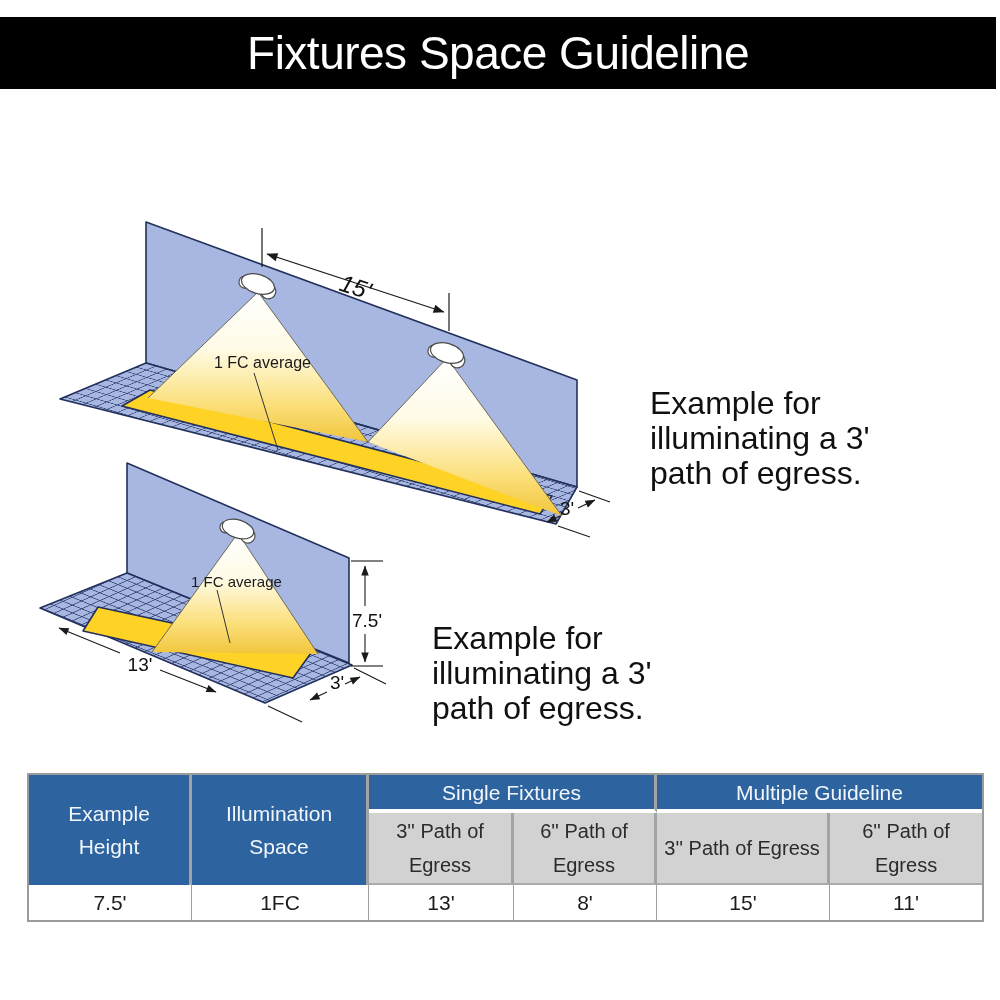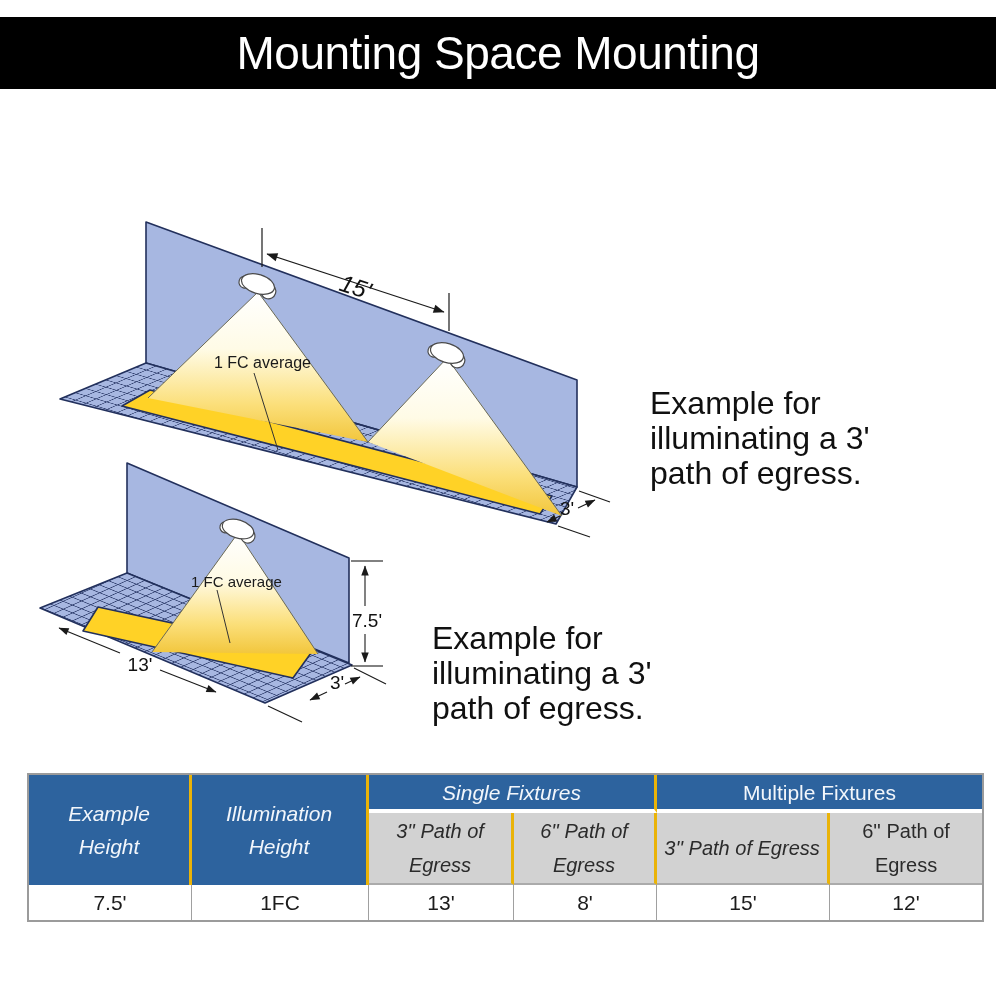--- a/index.html
+++ b/index.html
@@ -11,34 +11,34 @@
   .diagram-svg{position:absolute;left:0;top:0;width:1000px;height:760px;}
   .example-text{position:absolute;font-size:32px;line-height:35px;color:#101010;}
   .ex1{left:650px;top:386px;width:310px;}
   .ex2{left:432px;top:621px;width:310px;}
   
   .spec-table{position:absolute;left:27px;top:773px;border-collapse:separate;border-spacing:0;
               table-layout:fixed;width:953px;border:2px solid #9b9b9b;}
   .spec-table th,.spec-table td{font-weight:normal;text-align:center;vertical-align:middle;
               padding:0 6px;overflow:hidden;}
   .h-blue{background:#2d639e;color:#f2f6fb;font-size:21px;line-height:33px;}
-  .b-right-w{border-right:3px solid #eab308;font-style:italic;}
+  .b-right-w{border-right:3px solid #a3a3a3;}
   .group-th{height:34px;border-bottom:4px solid #ffffff;}
   .h-gray{background:#d2d2d2;color:#2b2b2b;font-size:20px;line-height:34px;height:70px;
           border-bottom:2px solid #ababab;}
   .b-right-g{border-right:1px solid #a0a0a0;}
   .data-td{background:#ffffff;color:#1c1c1c;font-size:21px;height:35px;}
 </style>
 </head>
 <body>
 
 <div class="page">
 
   <div class="title-bar">
-    <div class="t">Mounting Space Mounting</div>
+    <div class="t">Fixtures Space Guideline</div>
   </div>
 
   <svg class="diagram-svg" viewBox="0 0 1000 760">
     <defs>
       <marker id="arw" viewBox="0 0 10 8" refX="9.2" refY="4" markerWidth="10" markerHeight="8" orient="auto-start-reverse">
         <path d="M0.5,0.6 L9.6,4 L0.5,7.4 Z" fill="#1a1a1a"></path>
       </marker>
       <linearGradient id="coneGrad" x1="0" y1="0" x2="0" y2="1">
         <stop offset="0" stop-color="#ffffff"></stop>
         <stop offset="0.38" stop-color="#fffbe6"></stop>
@@ -150,34 +150,34 @@
       <col style="width:163px">
         <col style="width:177px">
         <col style="width:145px">
       <col style="width:143px">
         <col style="width:173px">
         <col style="width:152px">
     </colgroup>
     <tbody>
         <tr>
       <th rowspan="2" class="h-blue b-right-w">Example Height</th>
-      <th rowspan="2" class="h-blue b-right-w">Illumination Height</th>
+      <th rowspan="2" class="h-blue b-right-w">Illumination Space</th>
       <th colspan="2" class="h-blue b-right-w group-th">Single Fixtures</th>
-      <th colspan="2" class="h-blue group-th">Multiple Fixtures</th>
+      <th colspan="2" class="h-blue group-th">Multiple Guideline</th>
     </tr>
     <tr>
       <th class="h-gray b-right-w">3'' Path of Egress</th>
       <th class="h-gray b-right-w">6'' Path of Egress</th>
       <th class="h-gray b-right-w">3'' Path of Egress</th>
       <th class="h-gray">6'' Path of Egress</th>
     </tr>
     <tr>
       <td class="data-td b-right-g">7.5'</td>
       <td class="data-td b-right-g">1FC</td>
       <td class="data-td b-right-g">13'</td>
       <td class="data-td b-right-g">8'</td>
       <td class="data-td b-right-g">15'</td>
-      <td class="data-td">12'</td>
+      <td class="data-td">11'</td>
     </tr>
   </tbody>
     </table>
 
 </div>
 
 </body></html>

